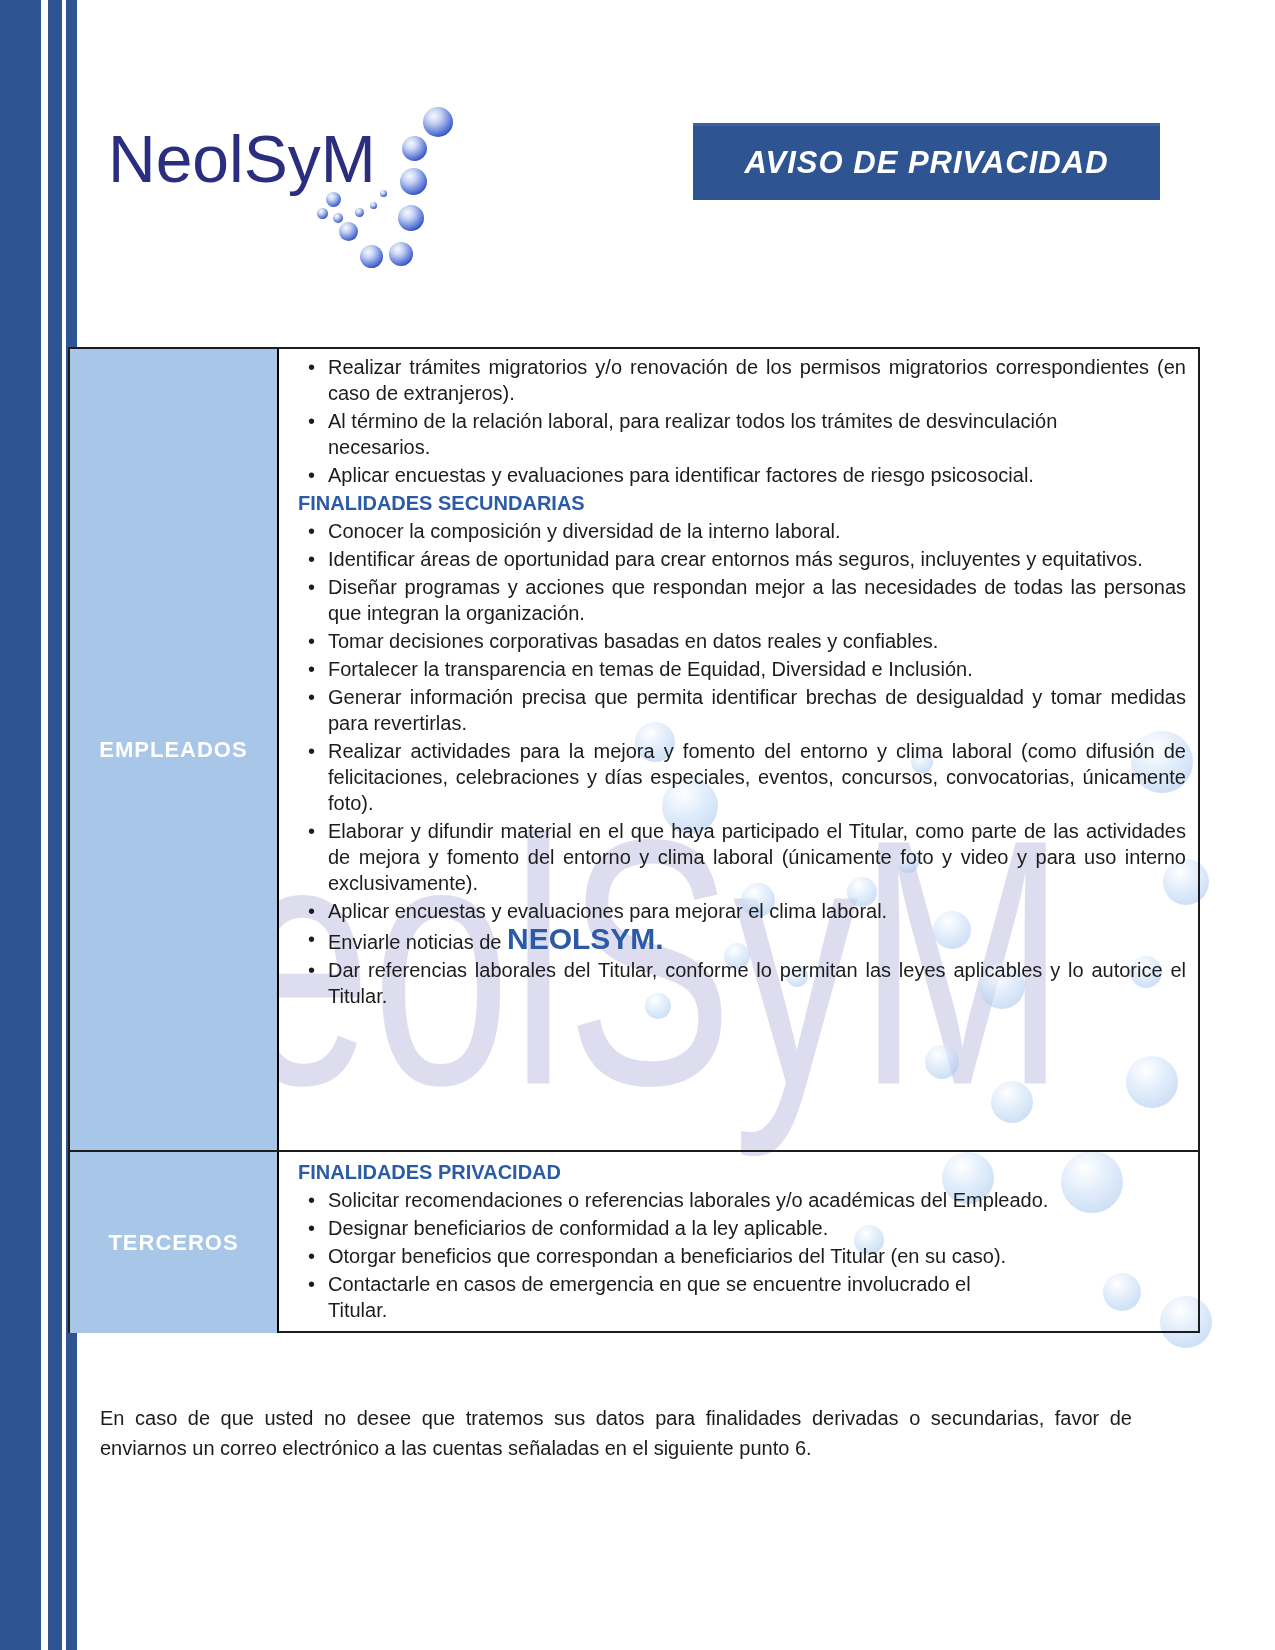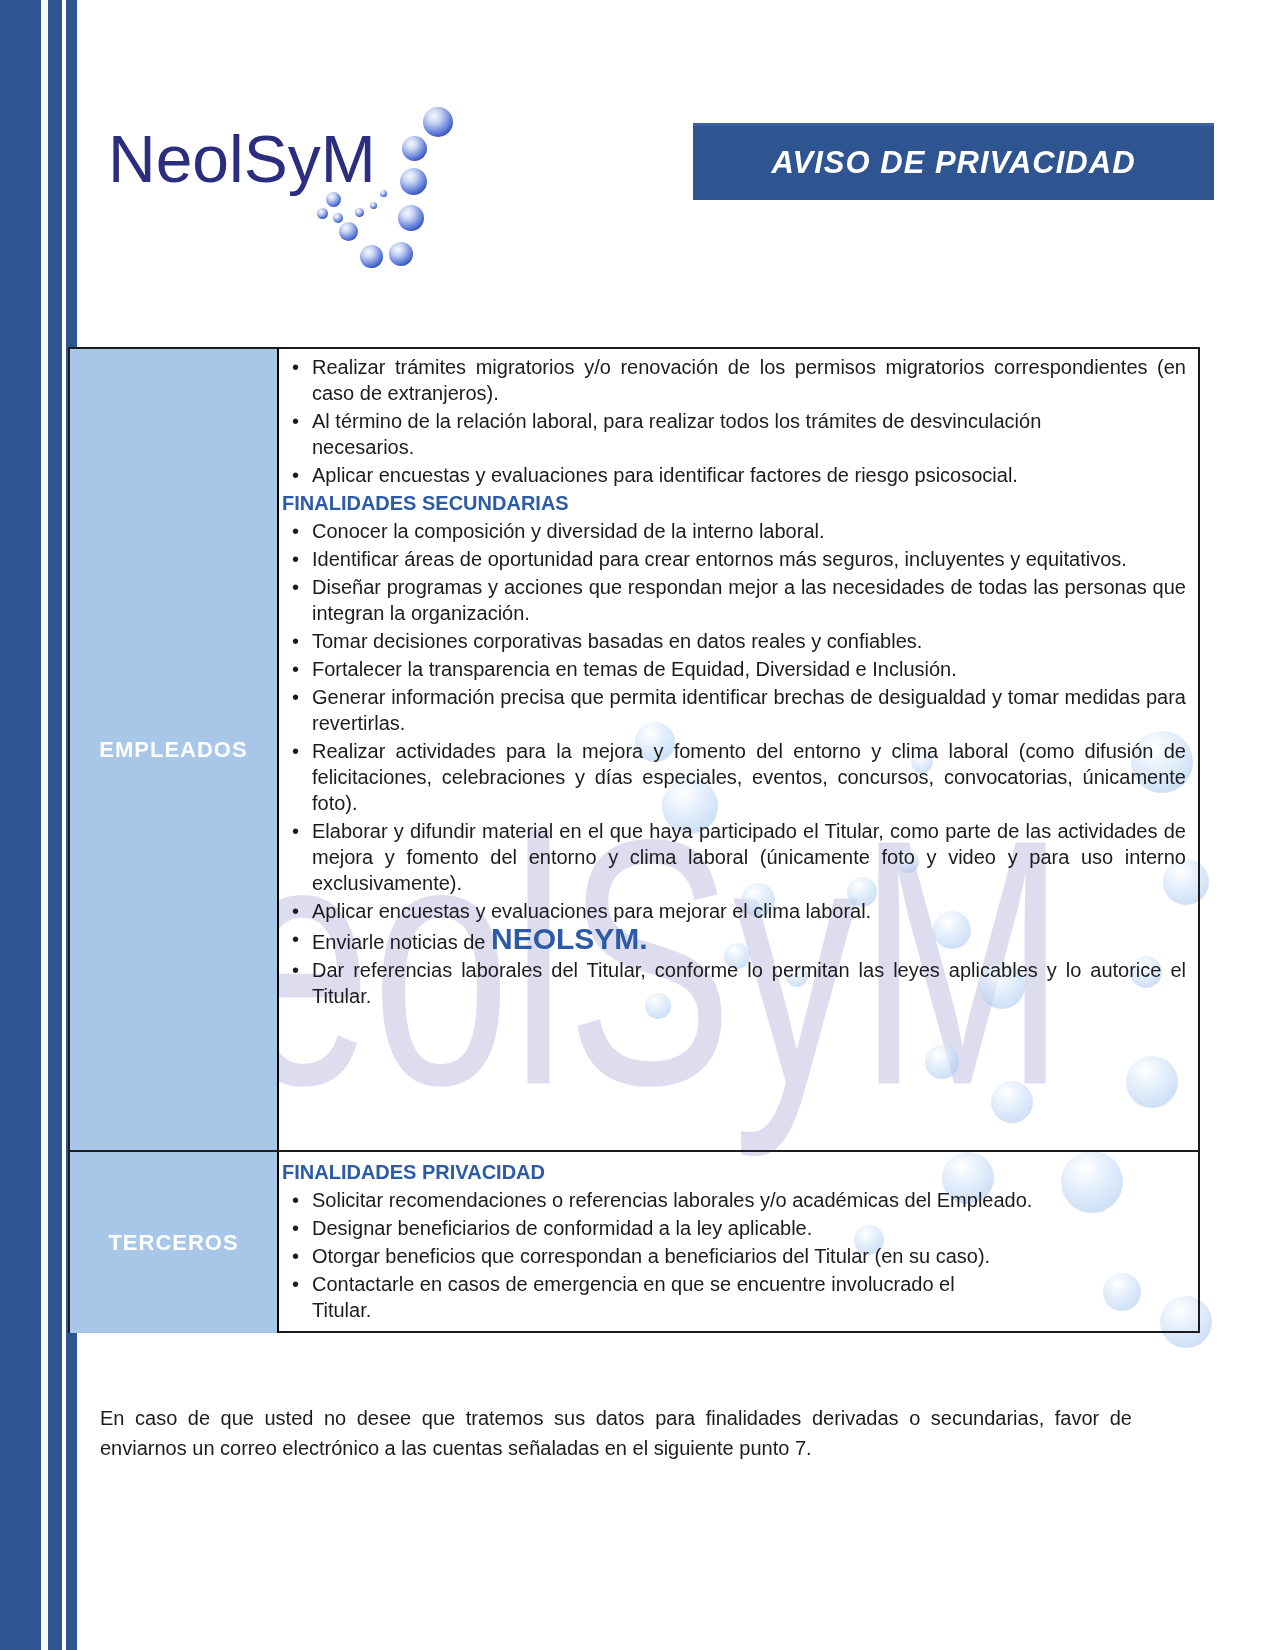--- a/index.html
+++ b/index.html
@@ -20,21 +20,21 @@
     position:absolute;left:108px;top:126px;
     font-size:66px;line-height:1;color:var(--logo_navy,#2b2e7e);
     letter-spacing:0px;
   }
   .bubble{position:absolute;border-radius:50%;
     background:radial-gradient(circle at 36% 30%, #f6f9ff 0%, #c7d3f3 26%, #5d7ad8 62%, #1f37ab 86%, #16288f 100%);
   }
 
   
   .banner{
-    position:absolute;left:693px;top:123px;width:521px;height:74px;
+    position:absolute;left:693px;top:123px;width:467px;height:74px;
     background:var(--primary_blue,#2e5491);
     display:flex;align-items:center;justify-content:center;
     border-top:3px solid #3d639e;
   }
   .banner span{
     color:#ffffff;font-style:italic;font-weight:bold;font-size:31px;letter-spacing:1px;
   }
 
   
   .watermark{
@@ -56,21 +56,21 @@
   }
   .t-row{display:grid;grid-template-columns:209px 1fr;overflow:hidden;}
   .t-row-0{height:801px;}
   .t-row-1{height:181px;border-top:2px solid #1c1c1c;}
   .t-label{
     background:var(--light_blue,#a8c6e7);
     border-right:2px solid #000000;
     display:flex;align-items:center;justify-content:center;
   }
   .t-label span{color:#ffffff;font-weight:bold;font-size:22px;letter-spacing:1px;}
-  .t-content{padding:5px 12px 4px 0;font-size:20px;line-height:26px;color:#1c1c1c;}
+  .t-content{padding:5px 12px 4px 16px;font-size:20px;line-height:26px;color:#1c1c1c;}
   .sec-heading{
     color:var(--heading_blue,#2b5aa6);font-weight:bold;font-size:20px;
     margin:2px 0 2px 3px;text-align:left;
   }
   .bullet-item{
     position:relative;margin:0 0 2px 0;padding-left:33px;
     text-align:justify;
   }
   .bullet-item::before{
     content:"\2022";position:absolute;left:13px;top:0;
@@ -168,13 +168,13 @@
       <div class="t-content">
         <div class="sec-heading">FINALIDADES PRIVACIDAD</div>
         <div class="bullet-item">Solicitar recomendaciones o referencias laborales y/o académicas del Empleado.</div>
         <div class="bullet-item">Designar beneficiarios de conformidad a la ley aplicable.</div>
         <div class="bullet-item">Otorgar beneficios que correspondan a beneficiarios del Titular (en su caso).</div>
         <div class="bullet-item">Contactarle en casos de emergencia en que se encuentre involucrado el<br>Titular.</div>
       </div>
     </div>
   </div>
 
-<p class="footer-par">En caso de que usted no desee que tratemos sus datos para finalidades derivadas o secundarias, favor de enviarnos un correo electrónico a las cuentas señaladas en el siguiente punto 7.</p>
+<p class="footer-par">En caso de que usted no desee que tratemos sus datos para finalidades derivadas o secundarias, favor de enviarnos un correo electrónico a las cuentas señaladas en el siguiente punto 6.</p>
 
 </body></html>

